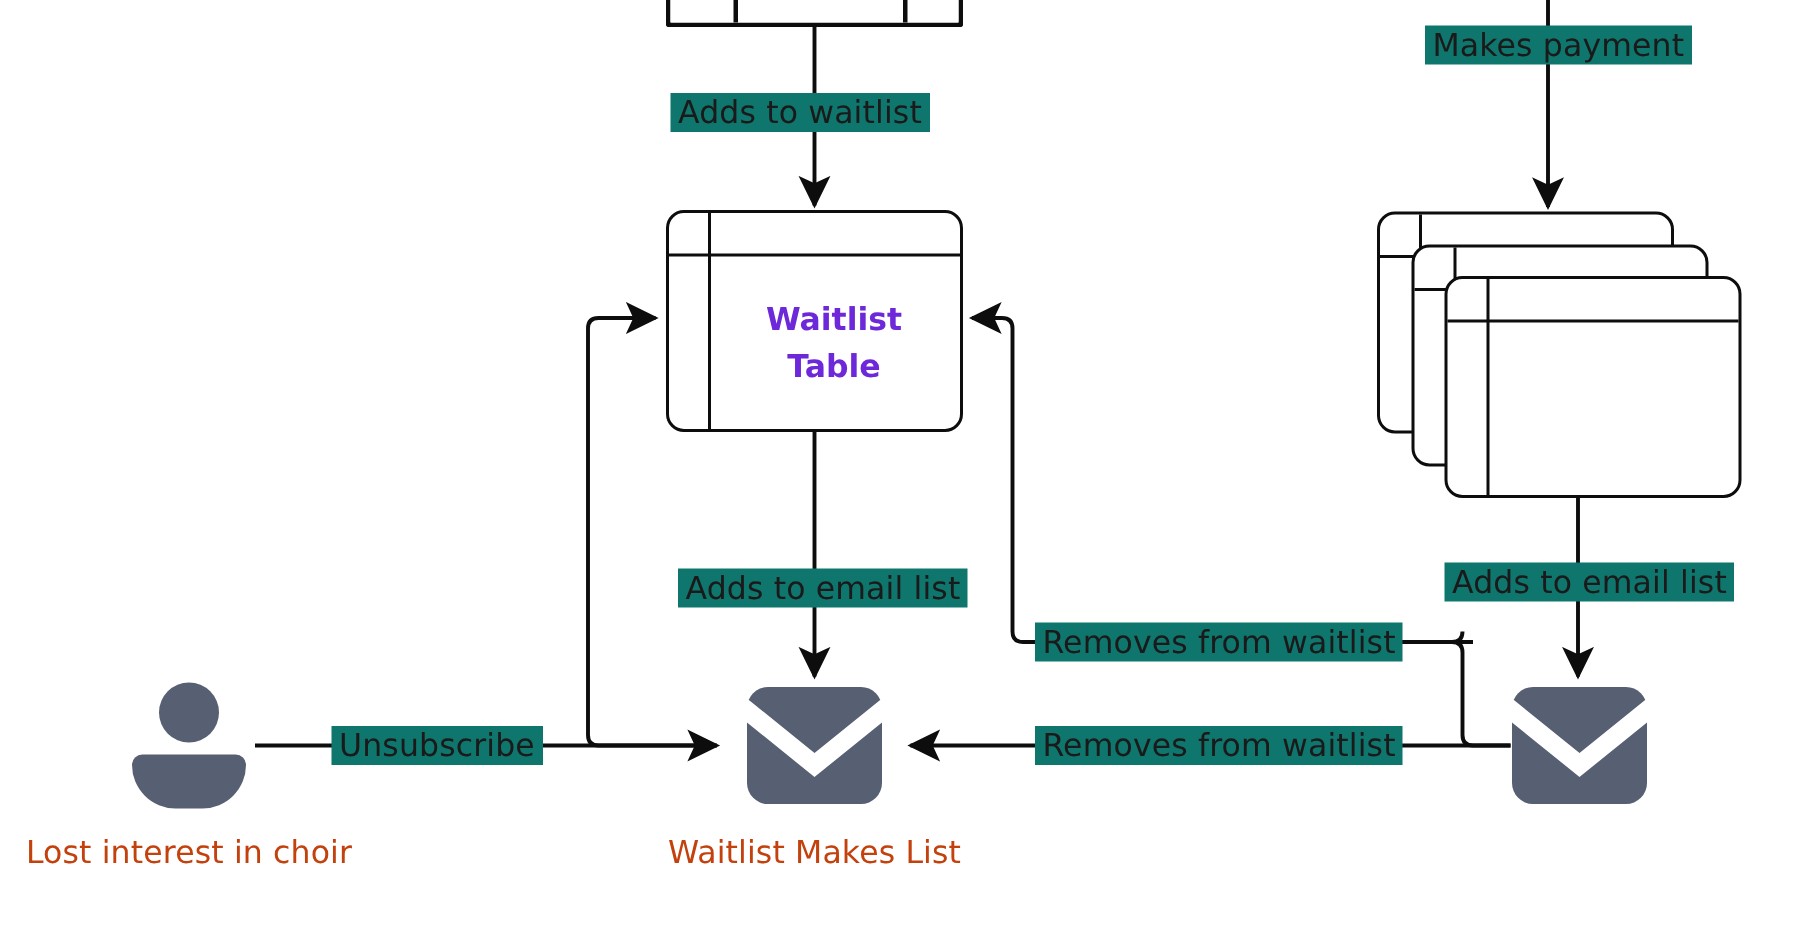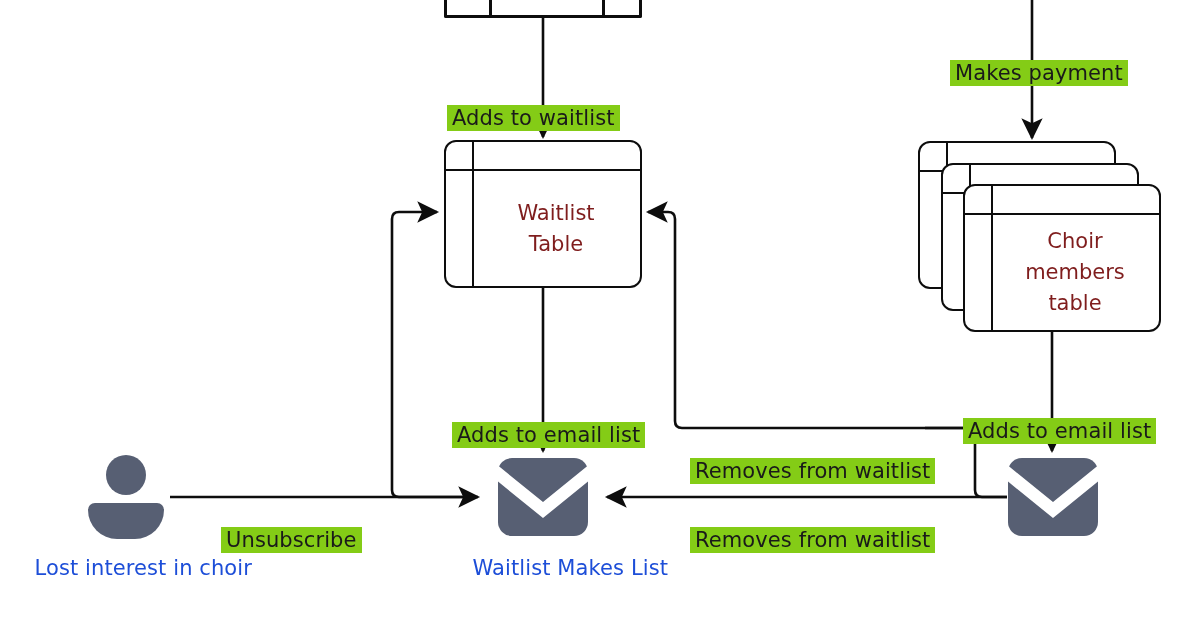--- a/index.html
+++ b/index.html
@@ -20,31 +20,30 @@
     left: 0; top: 0;
     width: 1200px;
     height: 630px;
     pointer-events: none;
   }
   .edge-label {
     position: absolute;
     font-size: 21px;
     color: #1a1a1a;
     white-space: nowrap;
-    background: #84cc16;
+    background: #0f766e;
     padding: 0 5px;
     line-height: 26px;
     letter-spacing: 0.1px;
-    margin-top: 43px;
   }
   .node-label {
     position: absolute;
     font-size: 21px;
-    color: #1d4ed8;
-    text-align: right;
+    color: #c2410c;
+    text-align: center;
     white-space: pre-line;
     line-height: 30px;
     letter-spacing: 0.1px;
   }
   
   .tbl {
     position: absolute;
     box-sizing: border-box;
     background: #ffffff;
     border: 2.5px solid #0d0d0d;
@@ -65,24 +64,25 @@
     border-left: 2.5px solid #0d0d0d;
   }
   .tbl .tbl-text {
     position: absolute;
     left: 30px; right: 4px;
     top: 29px; bottom: 0;
     display: flex;
     align-items: center;
     justify-content: center;
     font-size: 21px;
-    color: #7f1d1d;
+    color: #6d28d9;
     text-align: center;
     white-space: pre-line;
     line-height: 31px;
+    font-weight: bold;
   }
   
   .tbl-cut {
     position: absolute;
     box-sizing: border-box;
     background: #ffffff;
     border: 3px solid #0d0d0d;
     border-top: none;
     border-bottom-left-radius: 2px;
     border-bottom-right-radius: 2px;
@@ -179,23 +179,20 @@
       <div class="hdr-line"></div>
       <div class="col-line"></div>
     </div>
     <div class="tbl" style="left:941px; top:163px; width:198px; height:148px;">
       <div class="hdr-line"></div>
       <div class="col-line"></div>
     </div>
     <div class="tbl" style="left:963px; top:184px; width:198px; height:148px;">
       <div class="hdr-line"></div>
       <div class="col-line"></div>
-      <div class="tbl-text">Choir
-members
-table</div>
     </div>
   </div>
 
   <div class="icon" style="left:88px; top:455px; width:76px; height:82px;">
     <div class="person-head" style="left:18px; top:0px; width:40px; height:40px;"></div>
     <div class="person-body" style="left:0px; top:48px; width:76px; height:36px;"></div>
   </div>
   <div class="node-label" style="left:0px; top:553px; width:252px;">Lost interest in choir</div>
 
   <div class="icon" style="left:498px; top:458px; width:90px; height:78px;">

